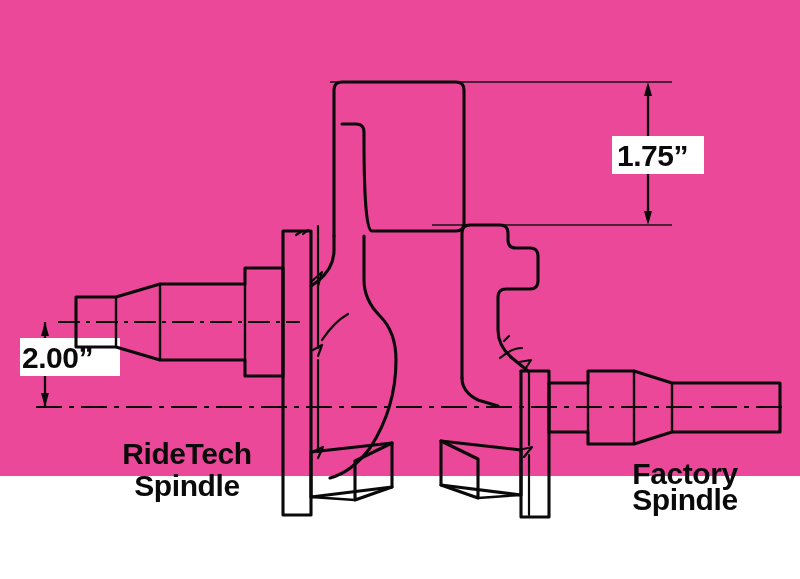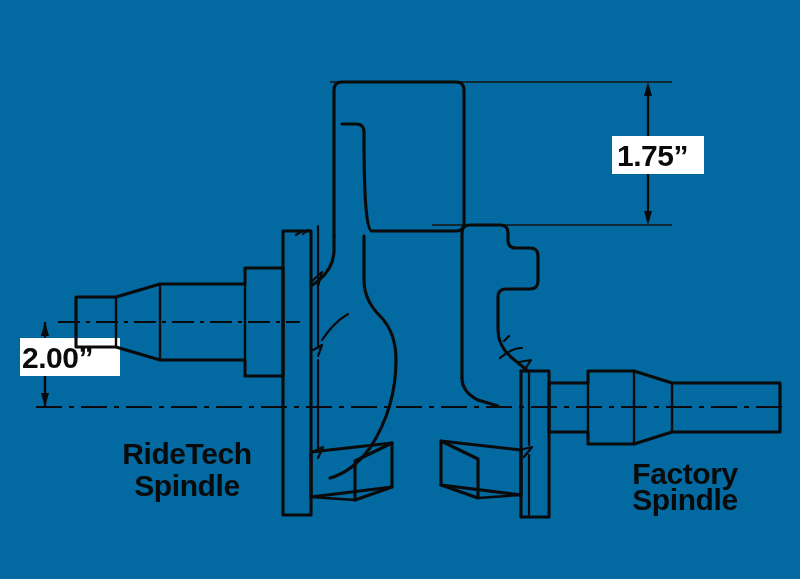--- a/index.html
+++ b/index.html
@@ -10,22 +10,22 @@
   }
   body {
     width: 800px;
     height: 579px;
     font-family: "Liberation Sans", sans-serif;
     overflow: hidden;
   }
   #drawing-root {
     position: relative;
     width: 800px;
-    height: 579px;
-    background: #0369a1;
+    height: 476px;
+    background: #ec4899;
   }
   svg#drawing {
     display: block;
     width: 800px;
     height: 579px;
   }
   .part-outline {
     fill: none;
     stroke: #0a0a0a;
     stroke-width: 3.1;

